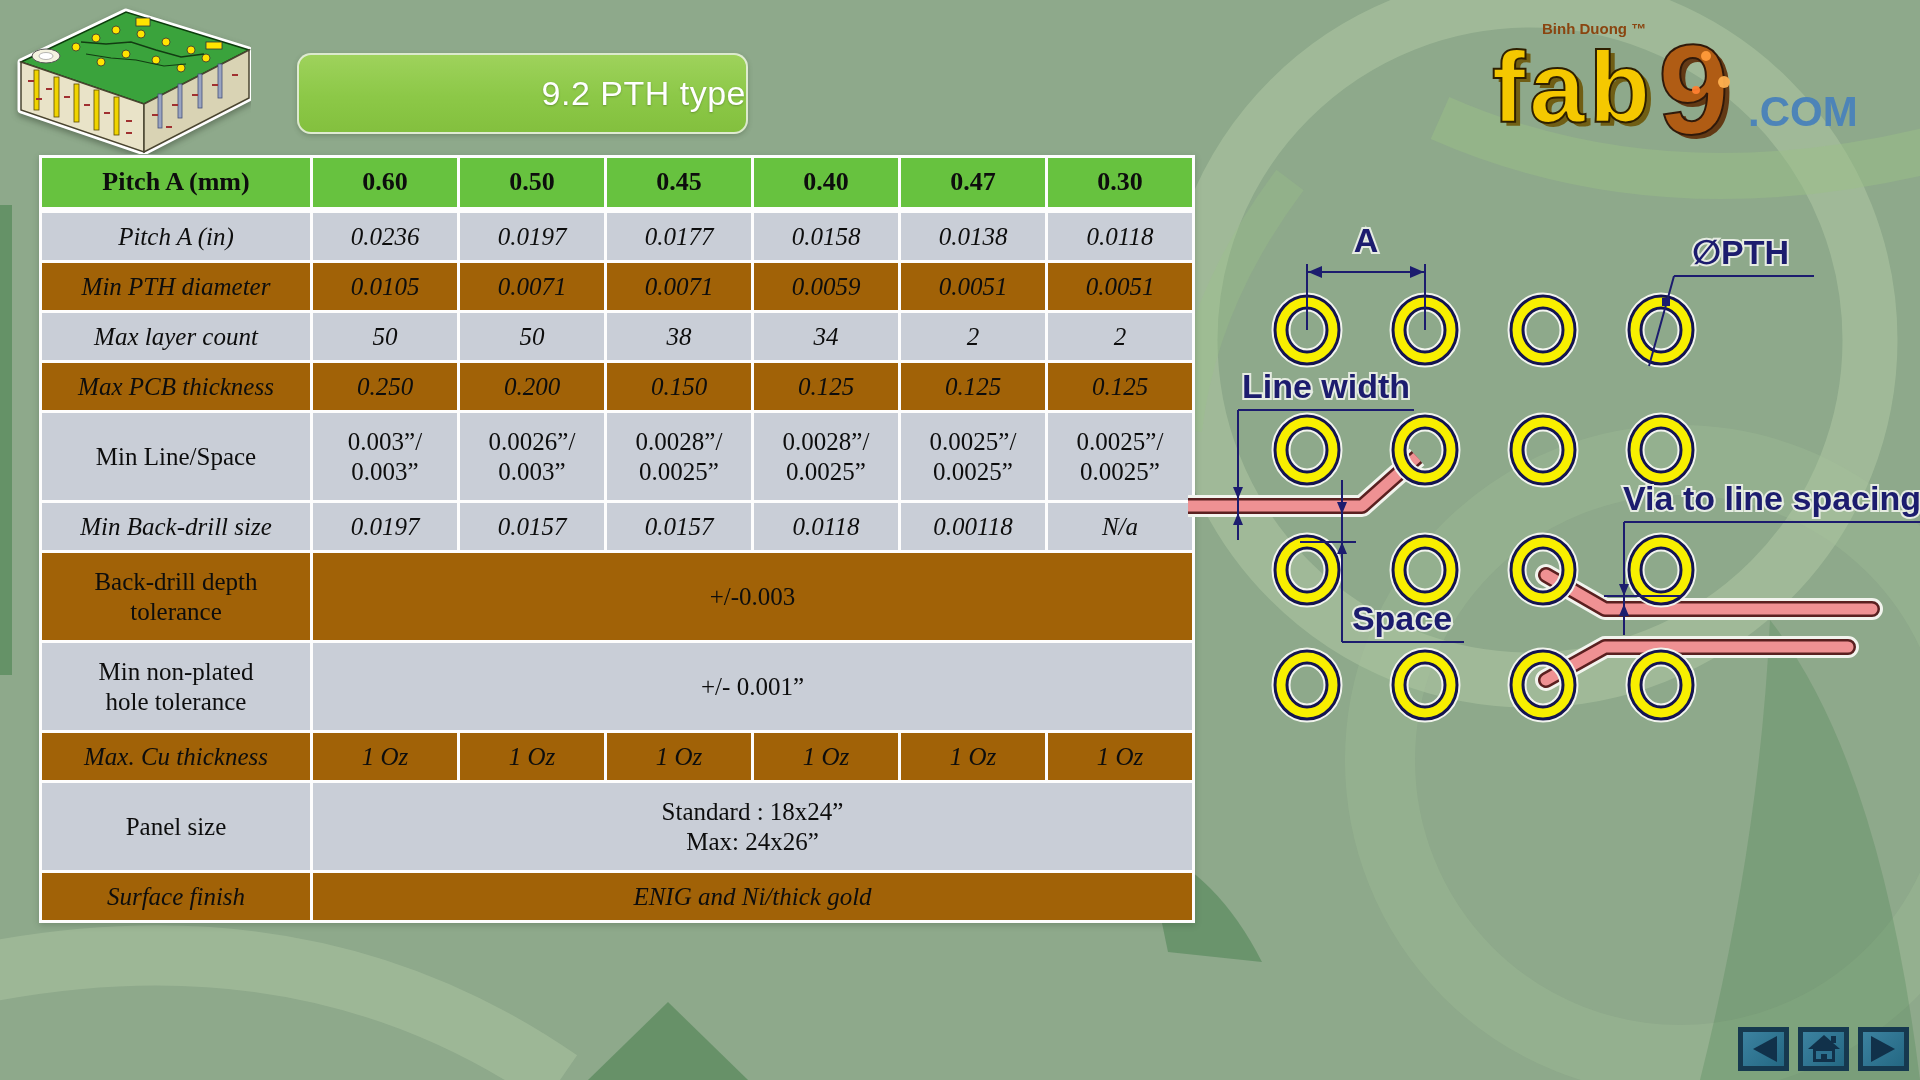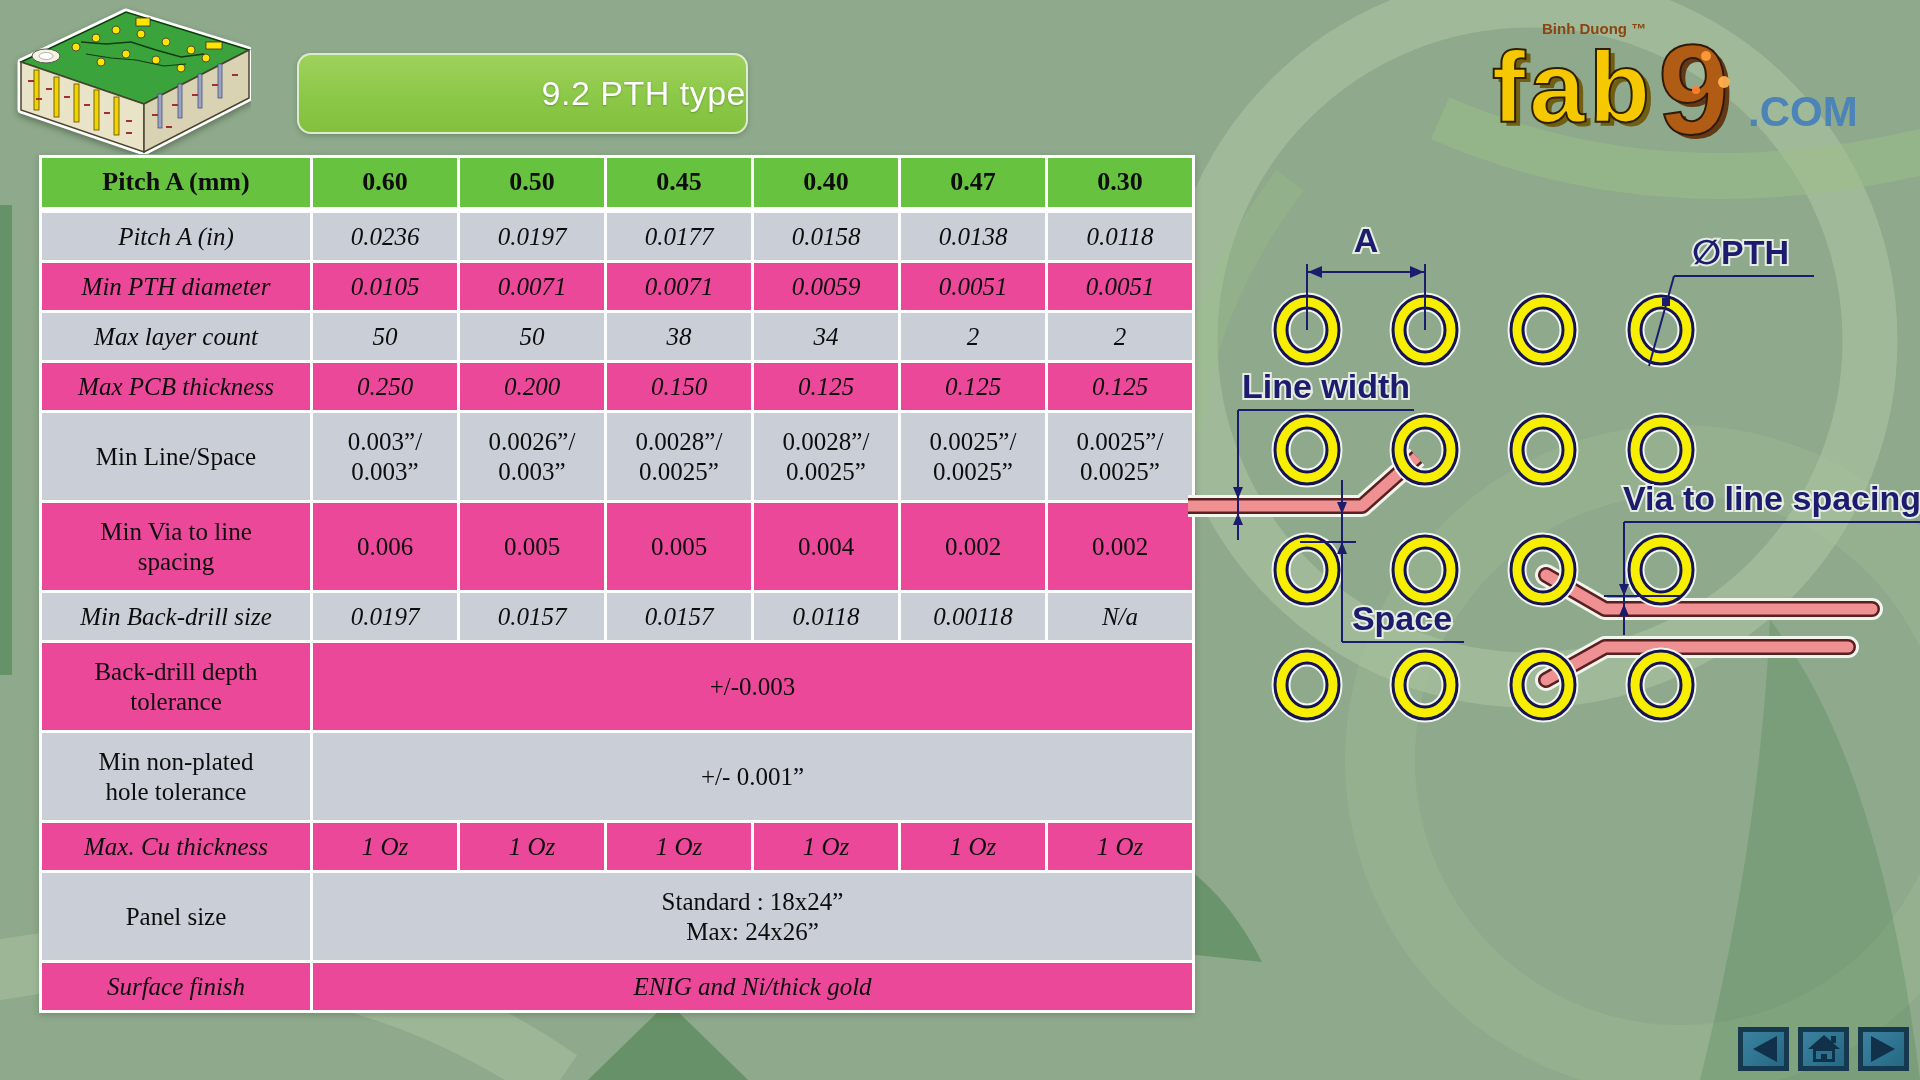--- a/index.html
+++ b/index.html
@@ -38,21 +38,21 @@
   #spec-table td{
     text-align:center;vertical-align:middle;padding:0 4px;
     white-space:pre-line;color:#0d0d0d;
     font-family:"Liberation Serif","DejaVu Serif",serif;font-size:25px;line-height:1.18;
   }
   #spec-table tr.hd td{
     background:#67c23f;font-weight:bold;font-size:26px;
     height:49px;border-bottom:3px solid #fdfdfd;
   }
   #spec-table tr.dark td{background:#c9ced7;}
-  #spec-table tr.light td{background:#ec4899;}
+  #spec-table tr.light td{background:#a16207;}
   #spec-table tr.rs td{height:47px;font-style:italic;}
   #spec-table tr.rd td{height:87px;}
   
   #pad-diagram{left:1180px;top:180px;z-index:2;}
   .dimline{stroke:#1c1c6e;stroke-width:2;fill:none;}
   .dimarrow{fill:#1c1c6e;}
   .dlabel{
     font-family:"Liberation Sans","DejaVu Sans",sans-serif;font-size:34px;font-weight:600;
     fill:#1c1c6e;stroke:#e6ece2;stroke-width:4;paint-order:stroke;
   }
@@ -221,30 +221,20 @@
         <td>0.0026”/
 0.003”</td>
     <td>0.0028”/
 0.0025”</td>
         <td>0.0028”/
 0.0025”</td>
     <td>0.0025”/
 0.0025”</td>
         <td>0.0025”/
 0.0025”</td>
-  </tr>
-  <tr class="light rd">
-    <td>Min Via to line
-spacing</td>
-    <td>0.006</td>
-        <td>0.005</td>
-    <td>0.005</td>
-        <td>0.004</td>
-    <td>0.002</td>
-        <td>0.002</td>
   </tr>
   <tr class="dark rs">
     <td>Min Back-drill size</td>
     <td>0.0197</td>
         <td>0.0157</td>
     <td>0.0157</td>
         <td>0.0118</td>
     <td>0.00118</td>
         <td>N/a</td>
   </tr>

